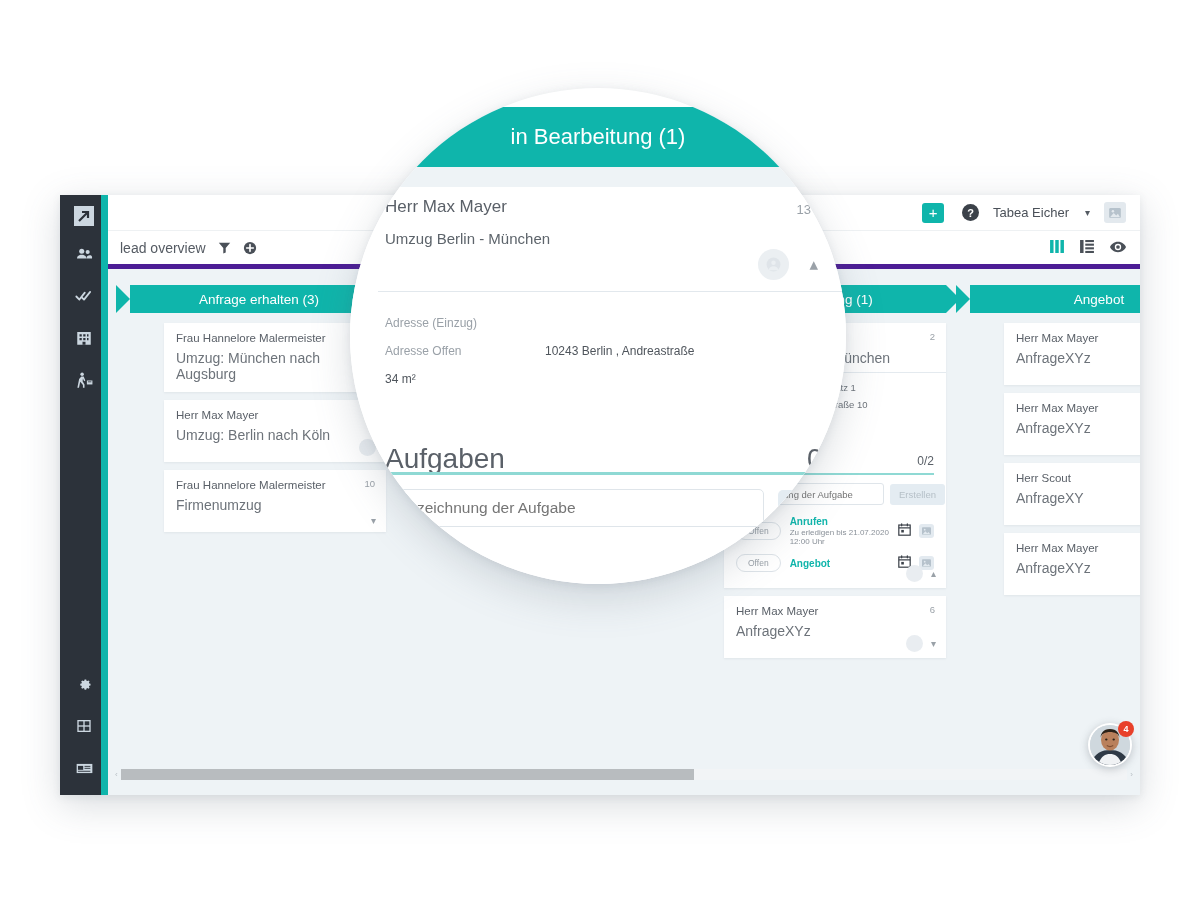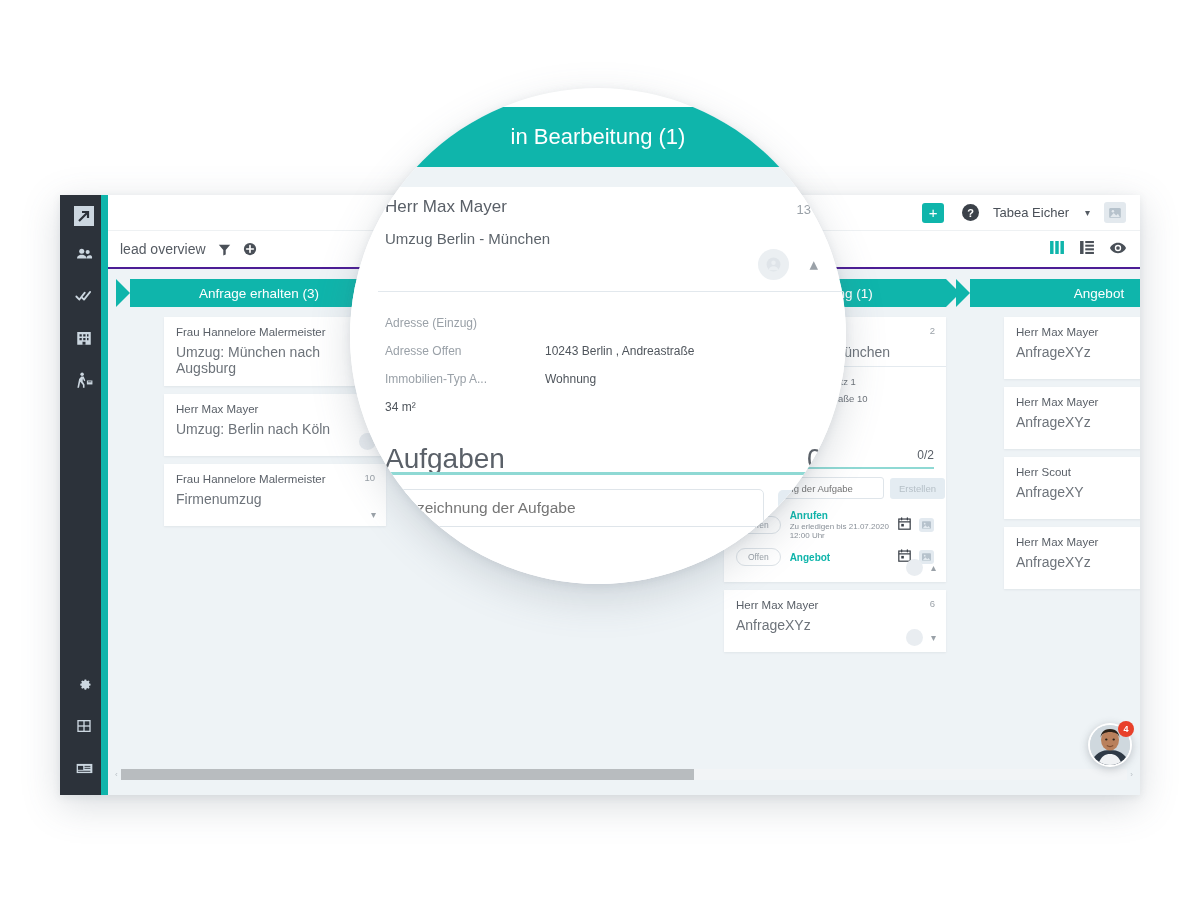--- a/index.html
+++ b/index.html
@@ -125,21 +125,21 @@
     cursor: pointer;
   }
 
   .toolbar {
     height: 38px;
     background: #ffffff;
     display: flex;
     align-items: center;
     padding: 0 14px 0 12px;
     flex: 0 0 38px;
-    border-bottom: 2px solid #4c1d95;
+    border-bottom: 5px solid #4c1d95;
   }
   .toolbar-title {
     font-size: 14px;
     color: #555b63;
     margin-right: 12px;
   }
   .tb-icon {
     margin-right: 12px;
     display: flex; align-items: center;
     cursor: pointer;
@@ -170,20 +170,21 @@
     height: 28px;
     background: #0fb5ab;
     color: #ffffff;
     font-size: 13.5px;
     display: flex;
     align-items: center;
     justify-content: center;
     position: relative;
     margin-bottom: 10px;
     padding-left: 16px;
+    margin-top: 6px;
   }
   .col-header::before {
     content: "";
     position: absolute;
     left: 0; top: 0;
     border-top: 14px solid #eef3f6;
     border-bottom: 14px solid #eef3f6;
     border-left: 14px solid transparent;
   }
   .col-header::after {
@@ -796,24 +797,20 @@
 
       <div class="mag-fields">
         <div class="mag-field">
           <span class="mag-flabel">Adresse (Einzug)</span>
         </div>
         <div class="mag-field">
           <span class="mag-flabel">Adresse Offen</span>
           <span class="mag-fvalue">10243 Berlin , Andreastraße</span>
         </div>
         <div class="mag-field">
-          <span class="mag-flabel">Immobilien-Typ A...</span>
-          <span class="mag-fvalue">Wohnung</span>
-        </div>
-        <div class="mag-field">
           <span class="mag-fvalue">34 m²</span>
         </div>
       </div>
 
       <div class="mag-taskhead">
         <span>Aufgaben</span>
         <span>0/1</span>
       </div>
       <div class="mag-taskbar"></div>
 

